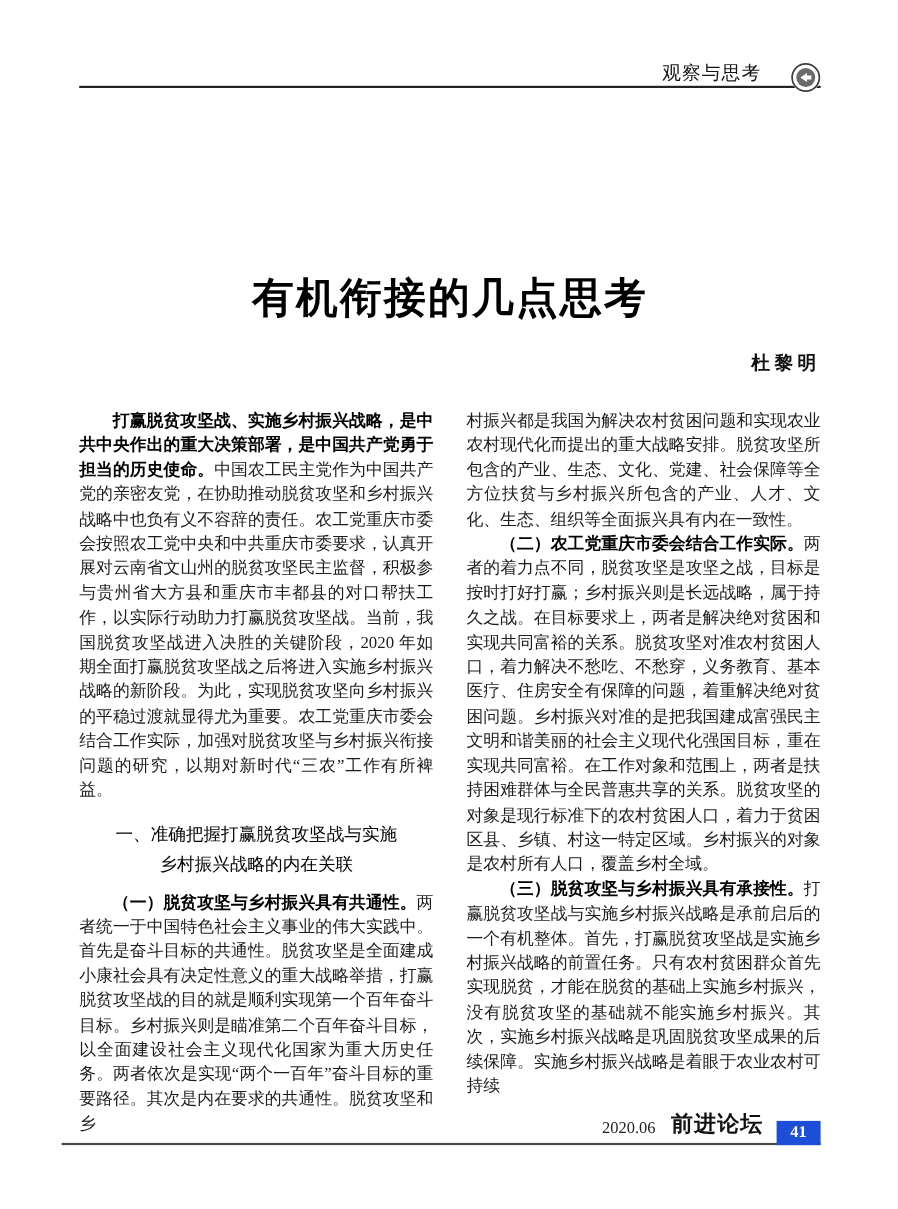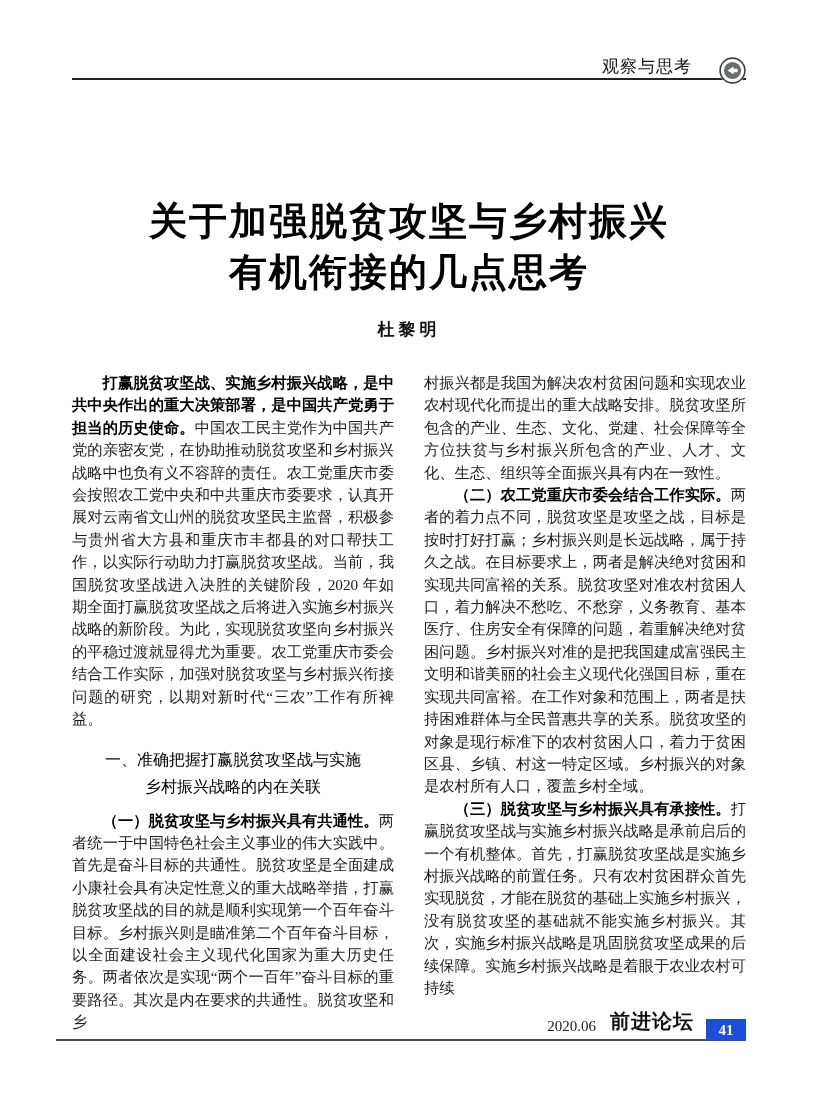--- a/index.html
+++ b/index.html
@@ -37,21 +37,21 @@
     margin:116px 0 0 0;
     text-align:center;
     font-family:"Liberation Sans", sans-serif;
     font-weight:900;
     font-size:38px; line-height:51px;
     letter-spacing:2px;
     color:#000000;
   }
   .author {
     margin-top:20px;
-    text-align:center;
+    text-align:right;
     font-family:"Liberation Sans", sans-serif;
     font-weight:bold;
     font-size:17px; color:#111111;
     letter-spacing:4px;
   }
   
   .columns {
     display:flex; gap:30px;
     margin-top:31px;
     font-size:15.3px; line-height:22.4px;
@@ -100,21 +100,21 @@
     <span class="header-logo">
       <svg width="27" height="27" viewBox="0 0 27 27">
         <circle cx="13.5" cy="13.5" r="12.4" fill="#ffffff" stroke="#3f3f3f" stroke-width="1.6"></circle>
         <circle cx="13.5" cy="13.5" r="8.6" fill="#6a6b6d"></circle>
         <path d="M8.6 13.5 L14.6 9.4 V11.7 H18.6 V15.3 H14.6 V17.6 Z" fill="#ffffff"></path>
       </svg>
     </span>
   </div>
 
   <h1 class="title">
-    <span>关于加强脱贫攻坚与乡村振兴</span><br>
+    <br>
     <span>有机衔接的几点思考</span>
   </h1>
 
   <div class="author">杜黎明</div>
 
   <div class="columns">
 
     <div class="col">
       <p><span class="lead">打赢脱贫攻坚战、实施乡村振兴战略，是中共中央作出的重大决策部署，是中国共产党勇于担当的历史使命。</span><span>中国农工民主党作为中国共产党的亲密友党，在协助推动脱贫攻坚和乡村振兴战略中也负有义不容辞的责任。农工党重庆市委会按照农工党中央和中共重庆市委要求，认真开展对云南省文山州的脱贫攻坚民主监督，积极参与贵州省大方县和重庆市丰都县的对口帮扶工作，以实际行动助力打赢脱贫攻坚战。当前，我国脱贫攻坚战进入决胜的关键阶段，2020 年如期全面打赢脱贫攻坚战之后将进入实施乡村振兴战略的新阶段。为此，实现脱贫攻坚向乡村振兴的平稳过渡就显得尤为重要。农工党重庆市委会结合工作实际，加强对脱贫攻坚与乡村振兴衔接问题的研究，以期对新时代“三农”工作有所裨益。</span></p>
 

